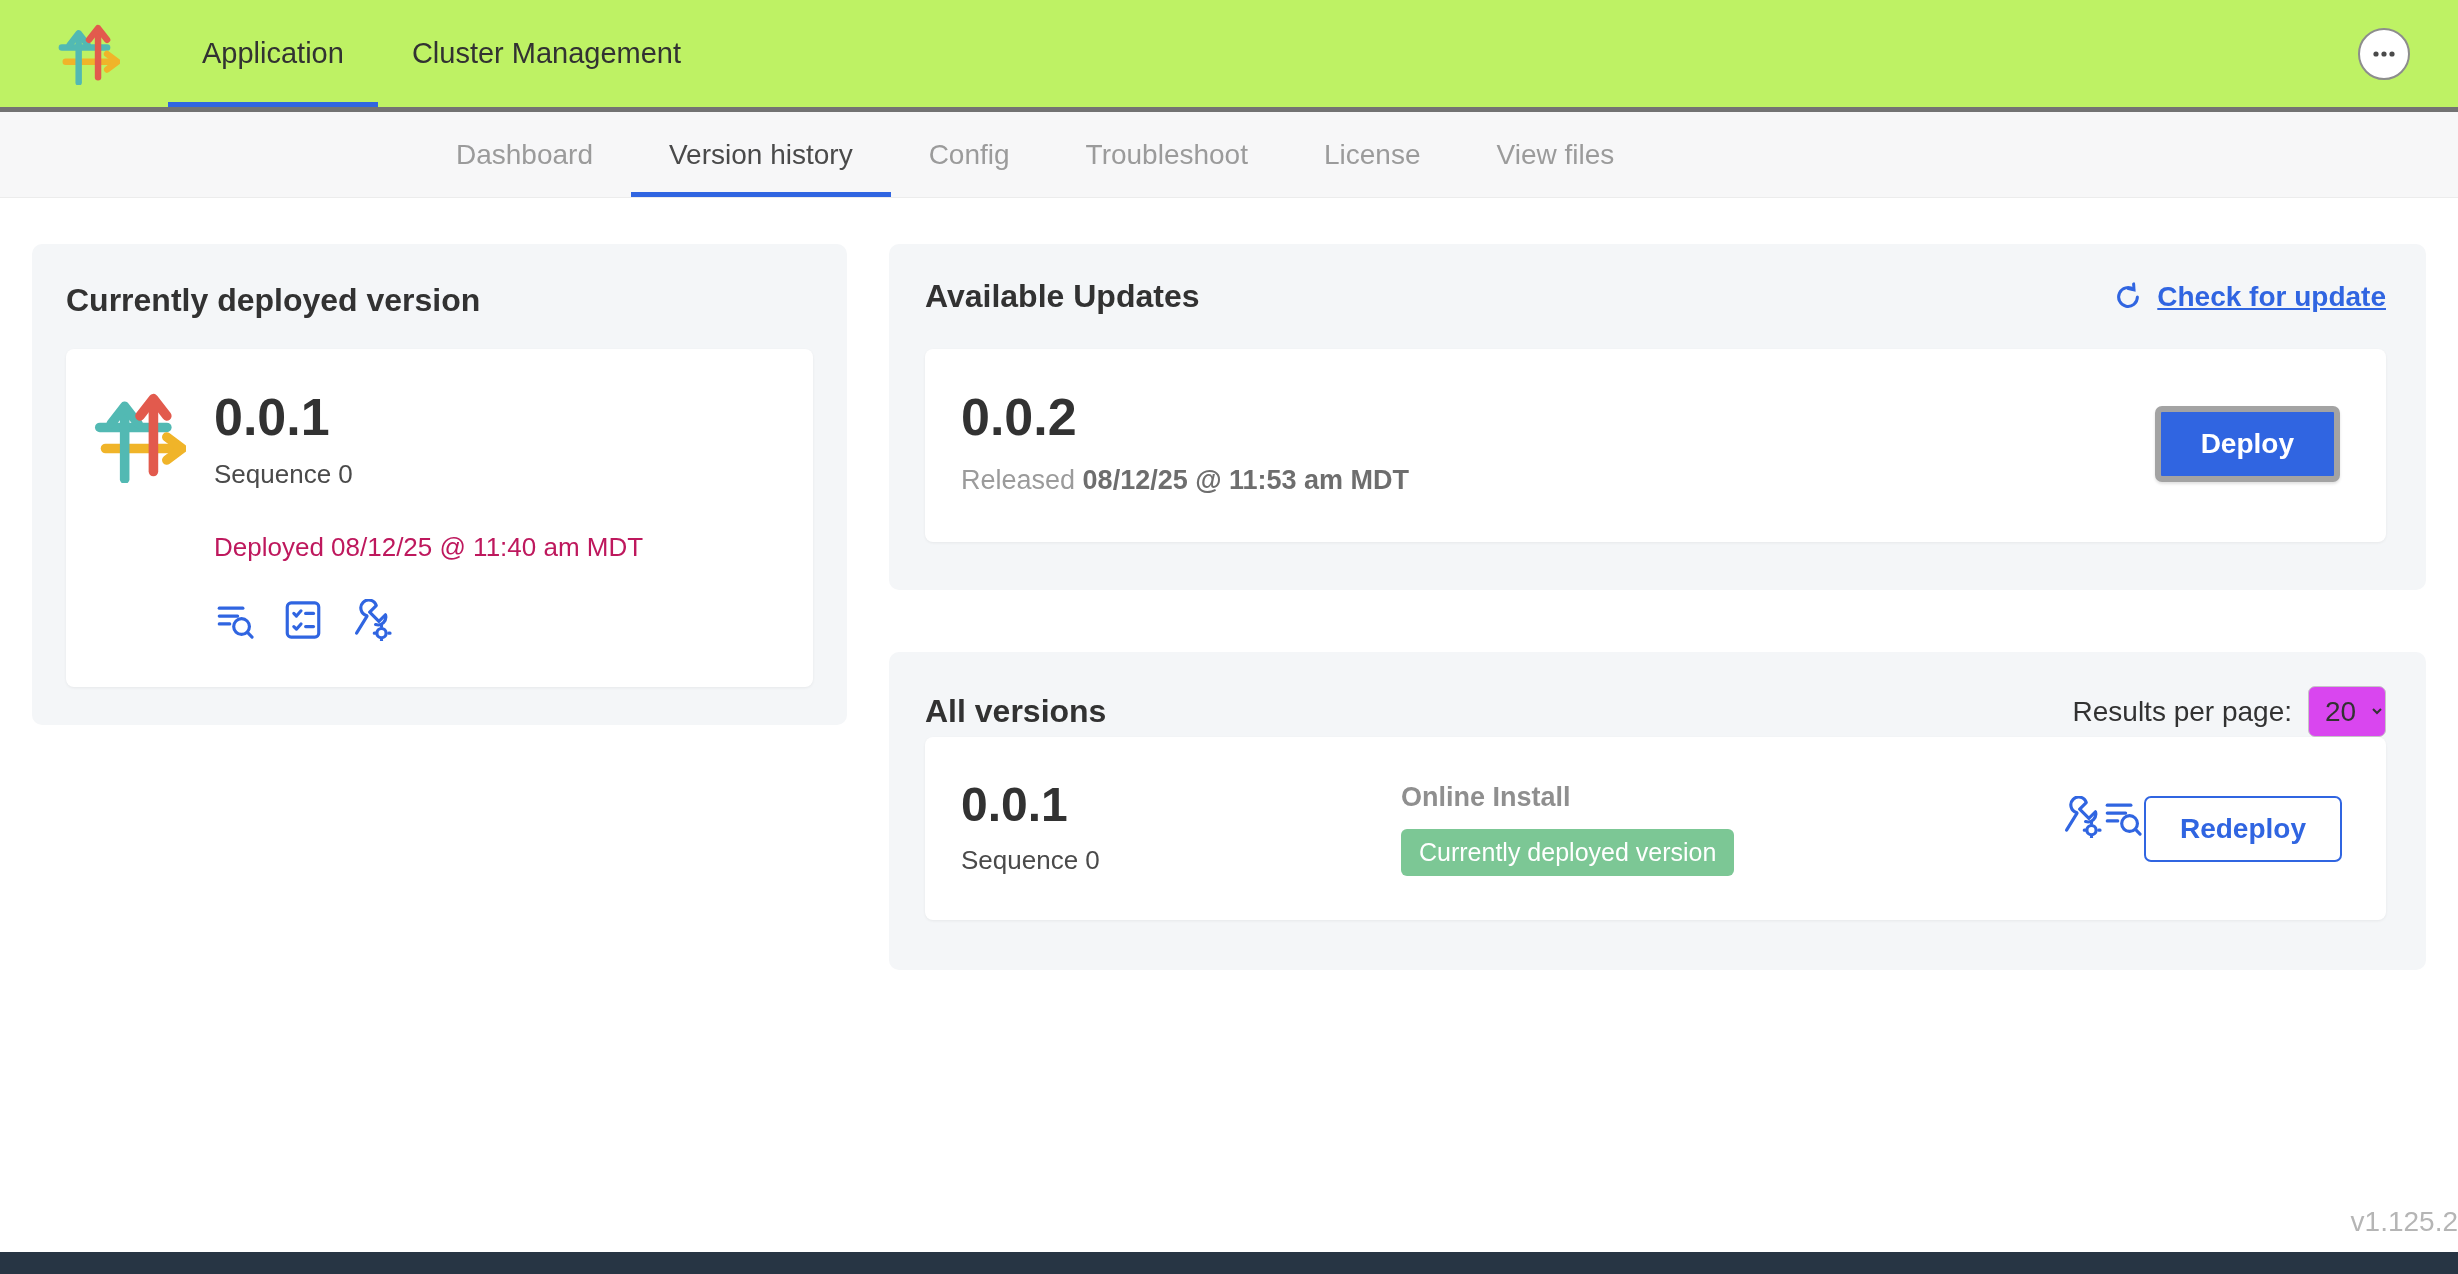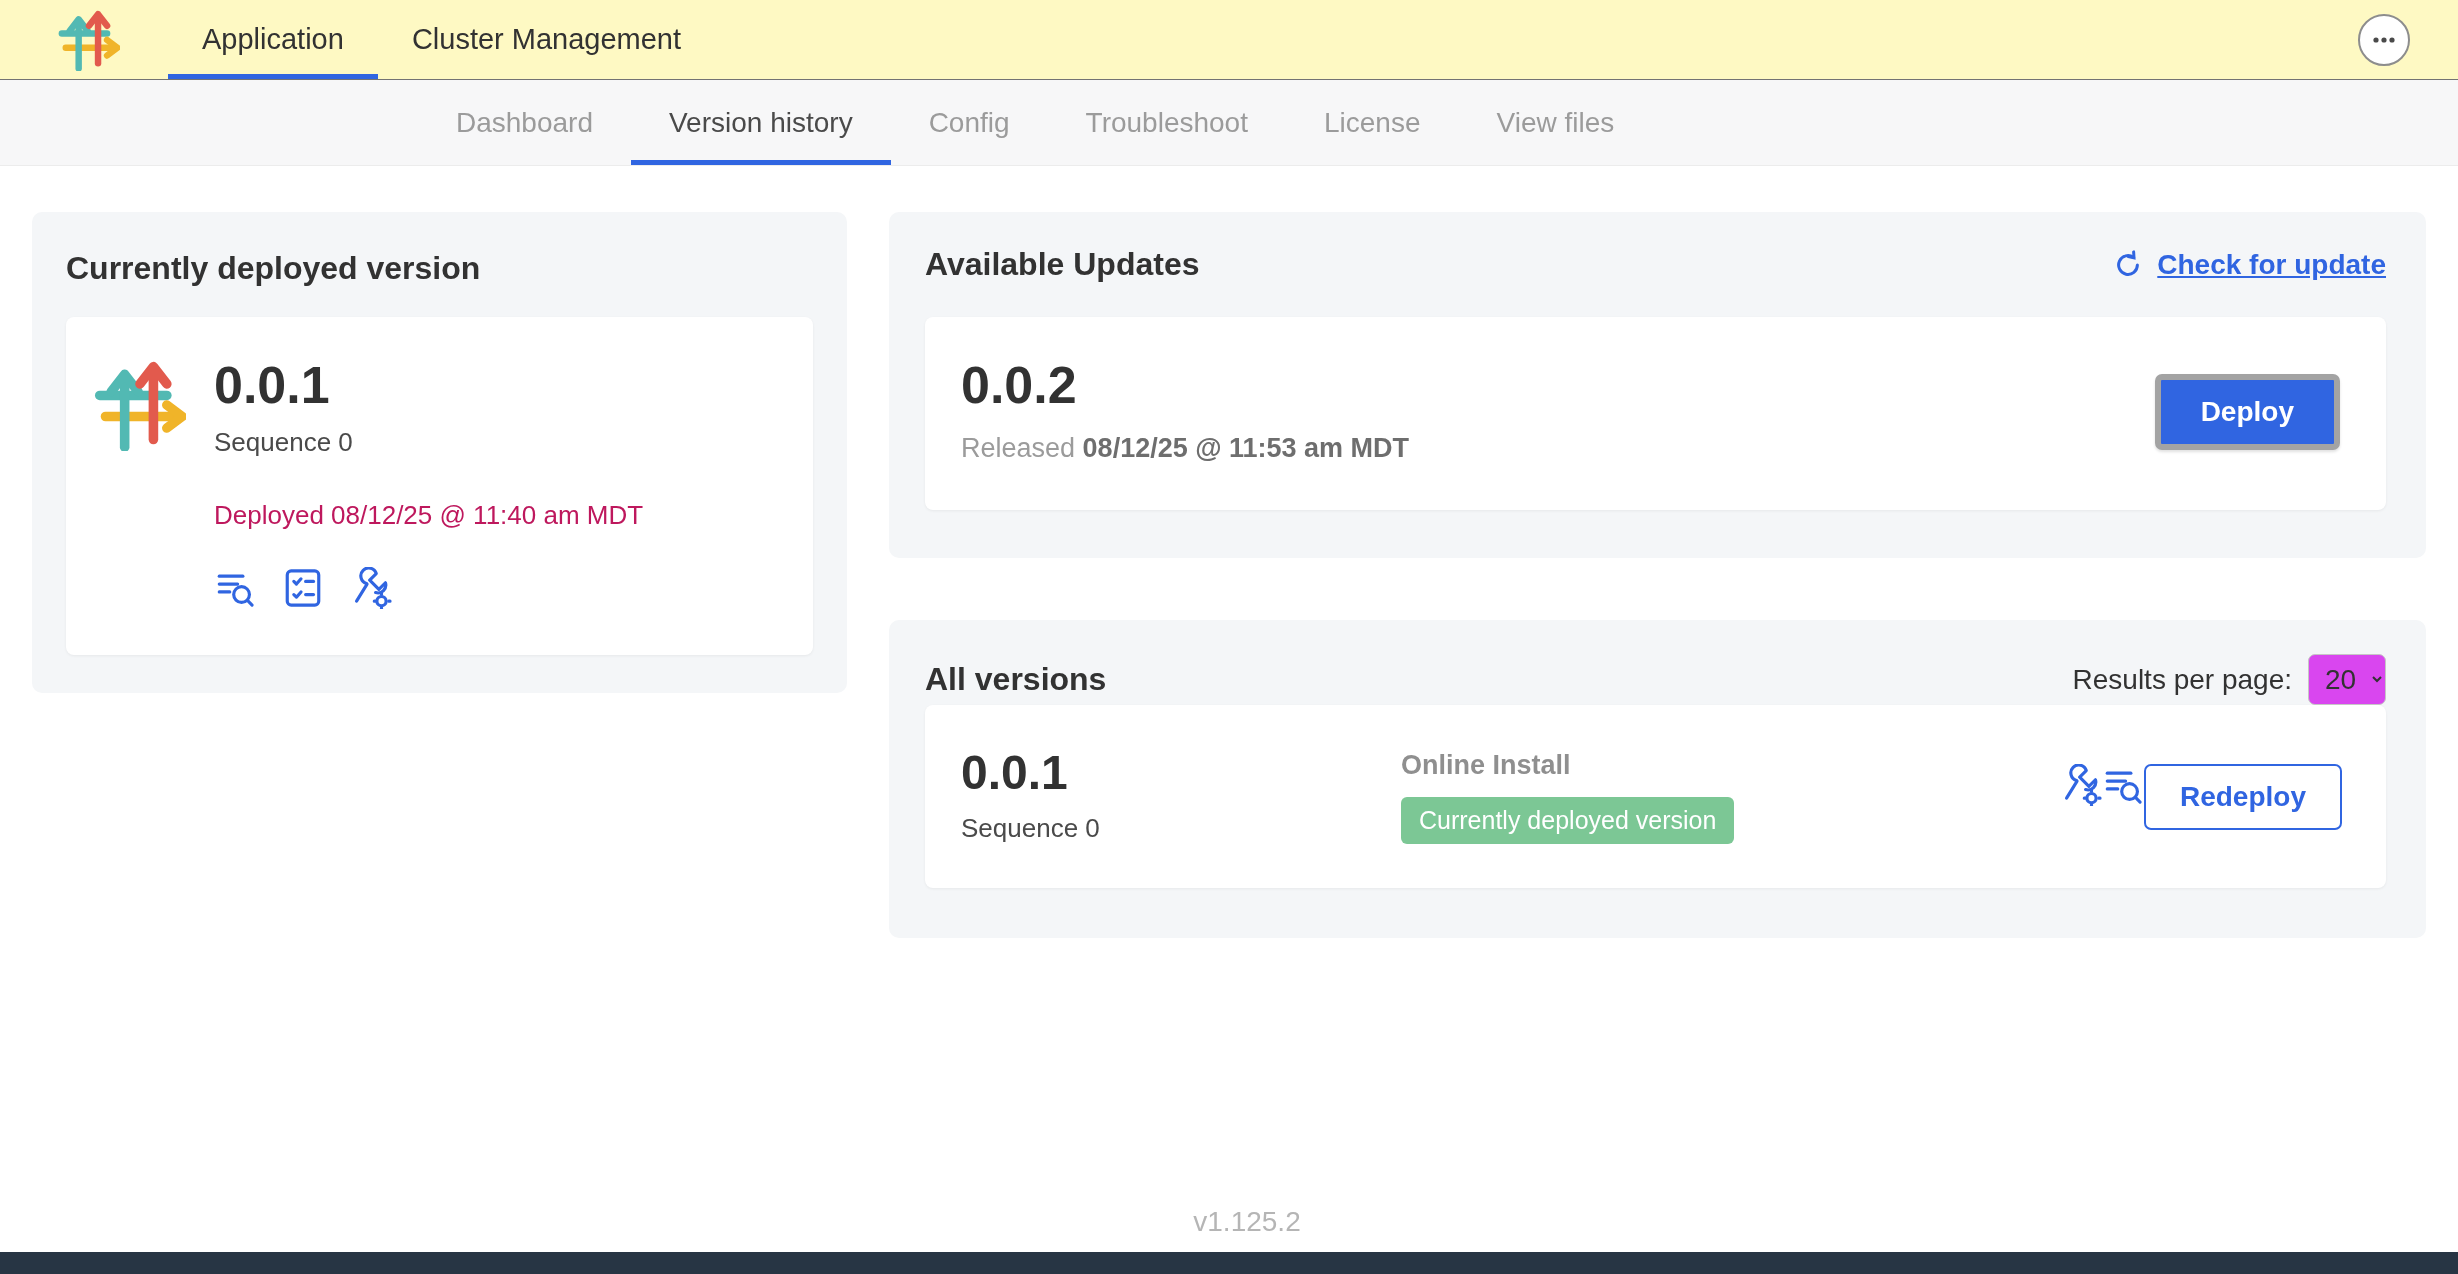--- a/index.html
+++ b/index.html
@@ -8,23 +8,23 @@
     width: 2458px; height: 1274px;
     position: relative;
     background: #ffffff;
     font-family: "Liberation Sans", sans-serif;
     color: #323232;
     overflow: hidden;
   }
 
   
   .header {
-    height: 80px;
-    background: #fef9c3;
-    border-bottom: 1px solid #737373;
+    height: 112px;
+    background: #bef264;
+    border-bottom: 5px solid #737373;
     display: flex;
     align-items: stretch;
     padding: 0 48px 0 58px;
   }
   .logo-wrap { display: flex; align-items: center; margin-right: 48px; }
   .top-tab {
     display: flex; align-items: center;
     padding: 0 34px;
     font-size: 29px;
     color: #323232;
@@ -145,21 +145,21 @@
     font-family: "Liberation Sans", sans-serif;
     font-size: 28px; font-weight: bold;
     padding: 15px 34px;
     border: 2px solid #3065e1; border-radius: 7px;
     cursor: pointer;
   }
 
   
   .footer-version {
     position: absolute; left: 0; right: 0; bottom: 36px;
-    text-align: center;
+    text-align: right;
     font-size: 28px; color: #b5b5b5; margin-left: 36px;
   }
   .bottom-bar {
     position: absolute; left: 0; right: 0; bottom: 0;
     height: 22px;
     background: #273544;
   }
 
   svg { display: block; }
 </style>

